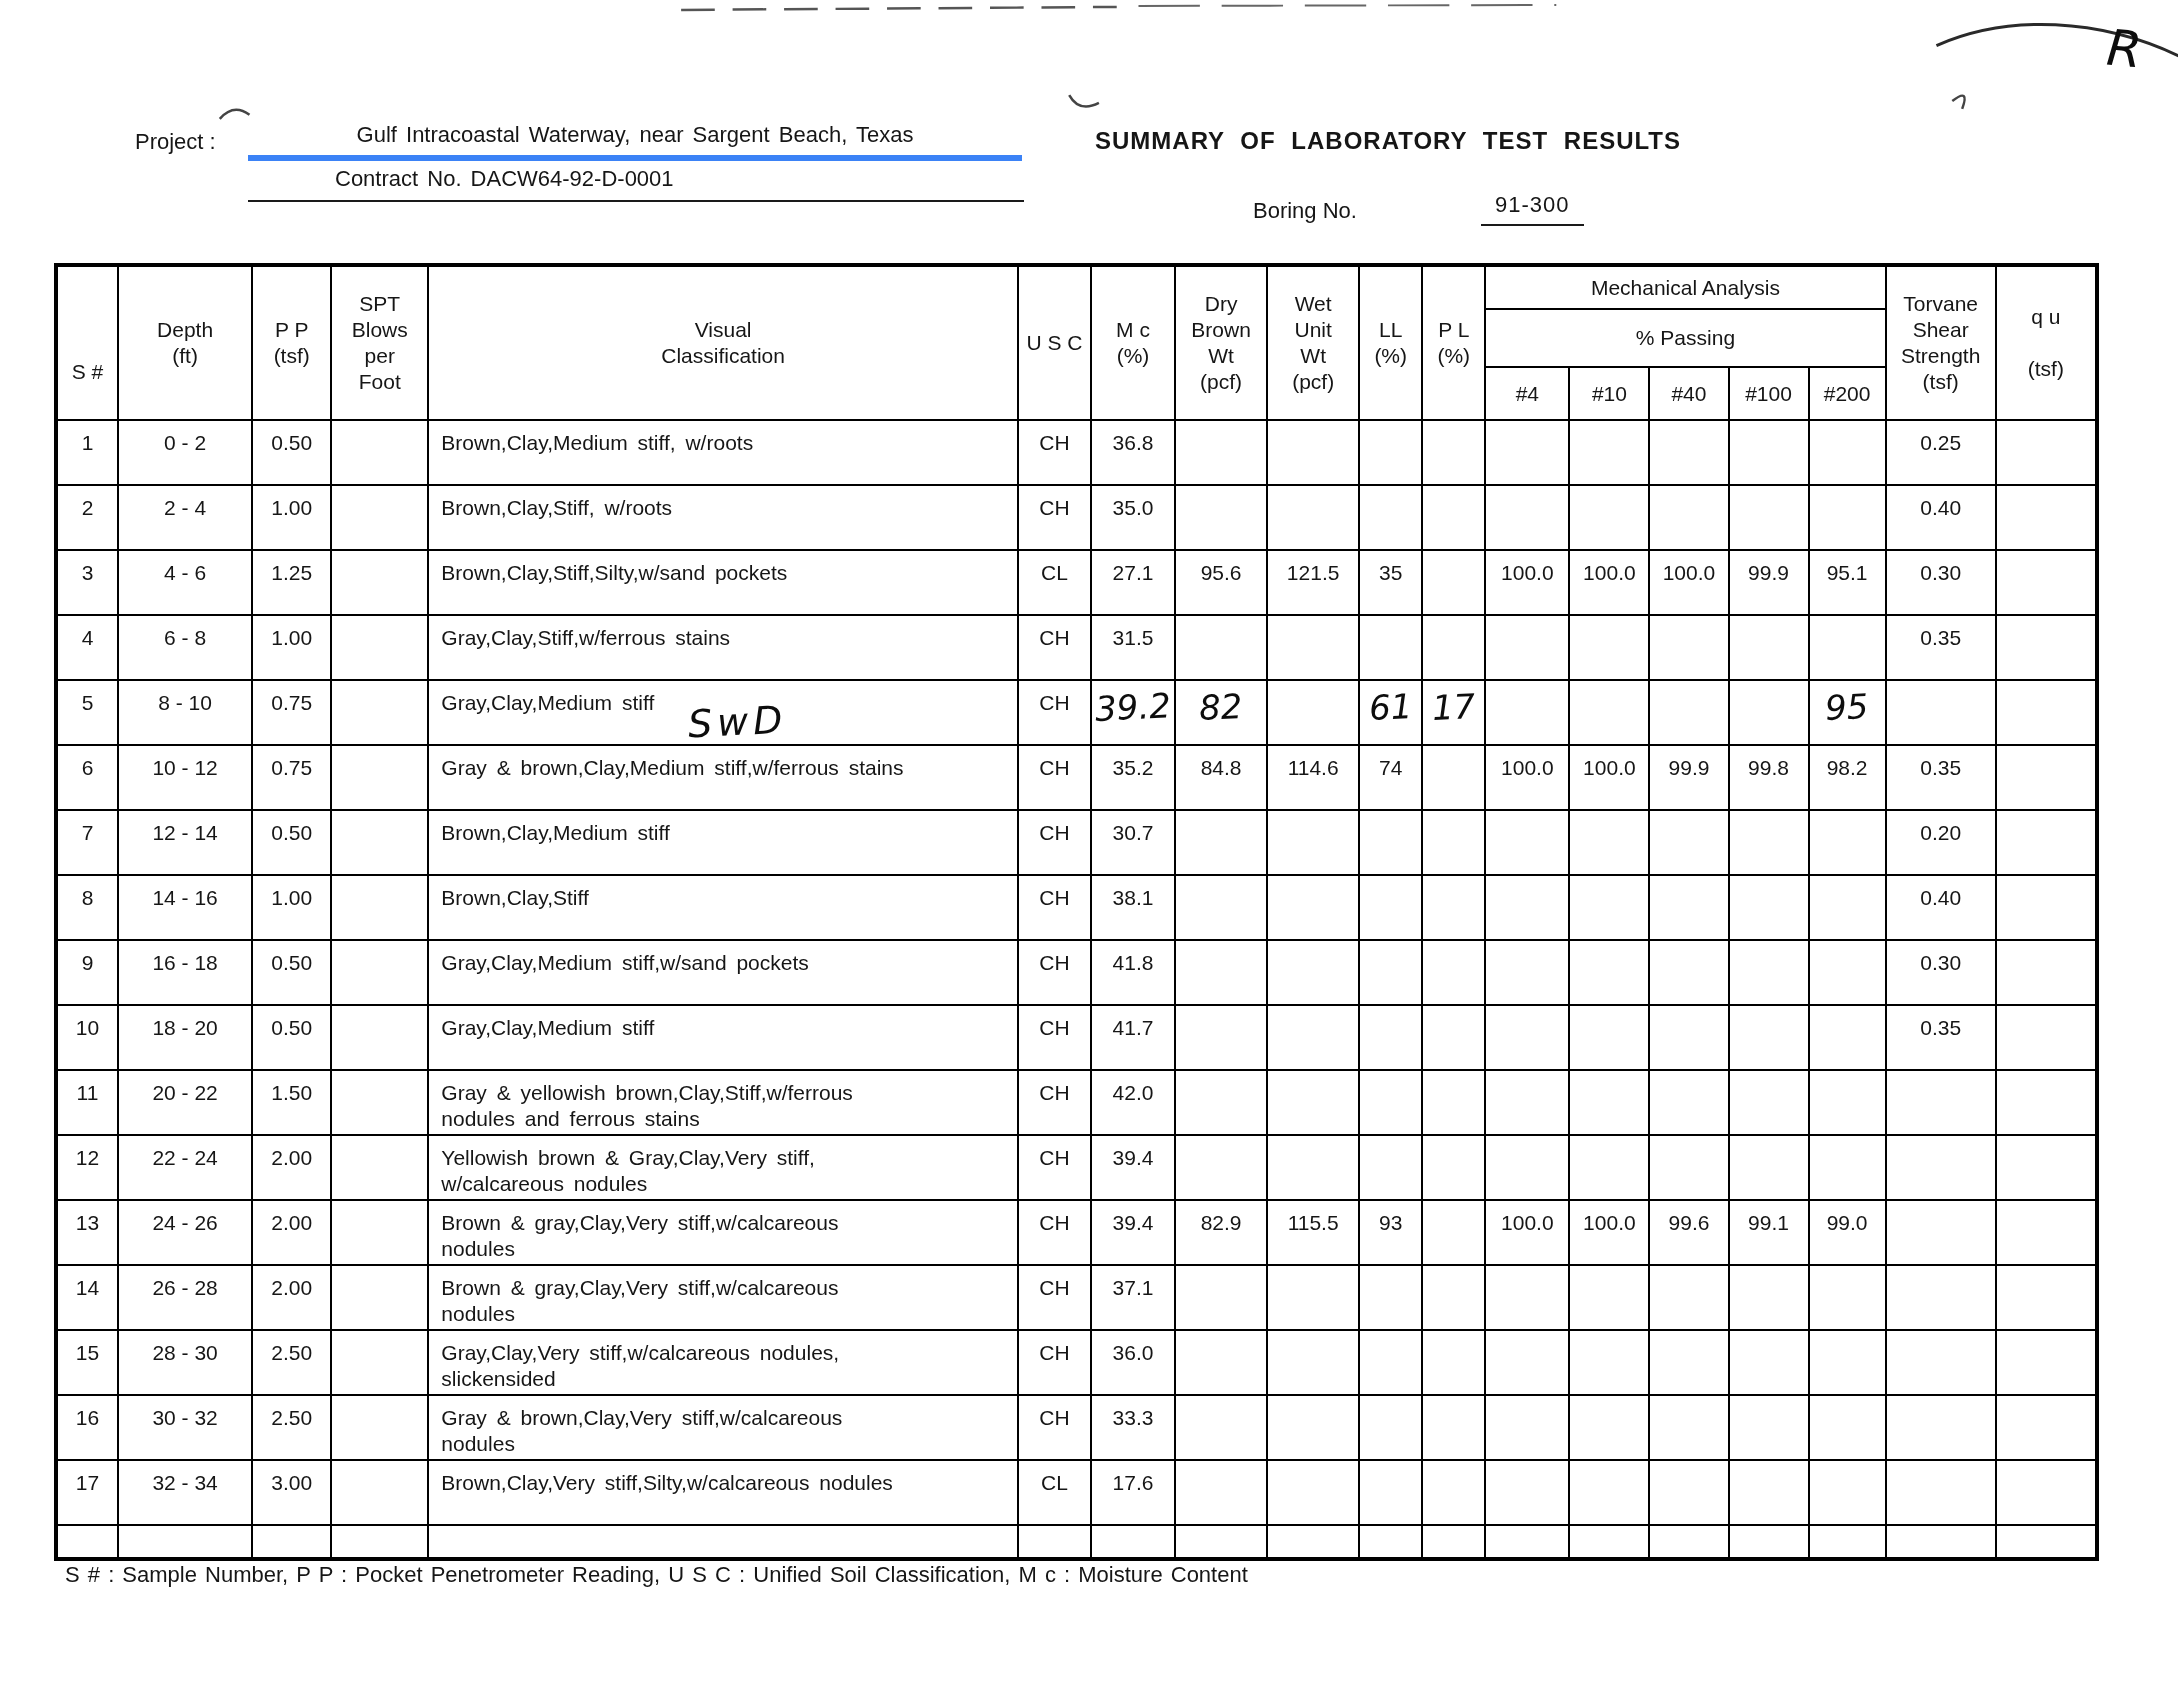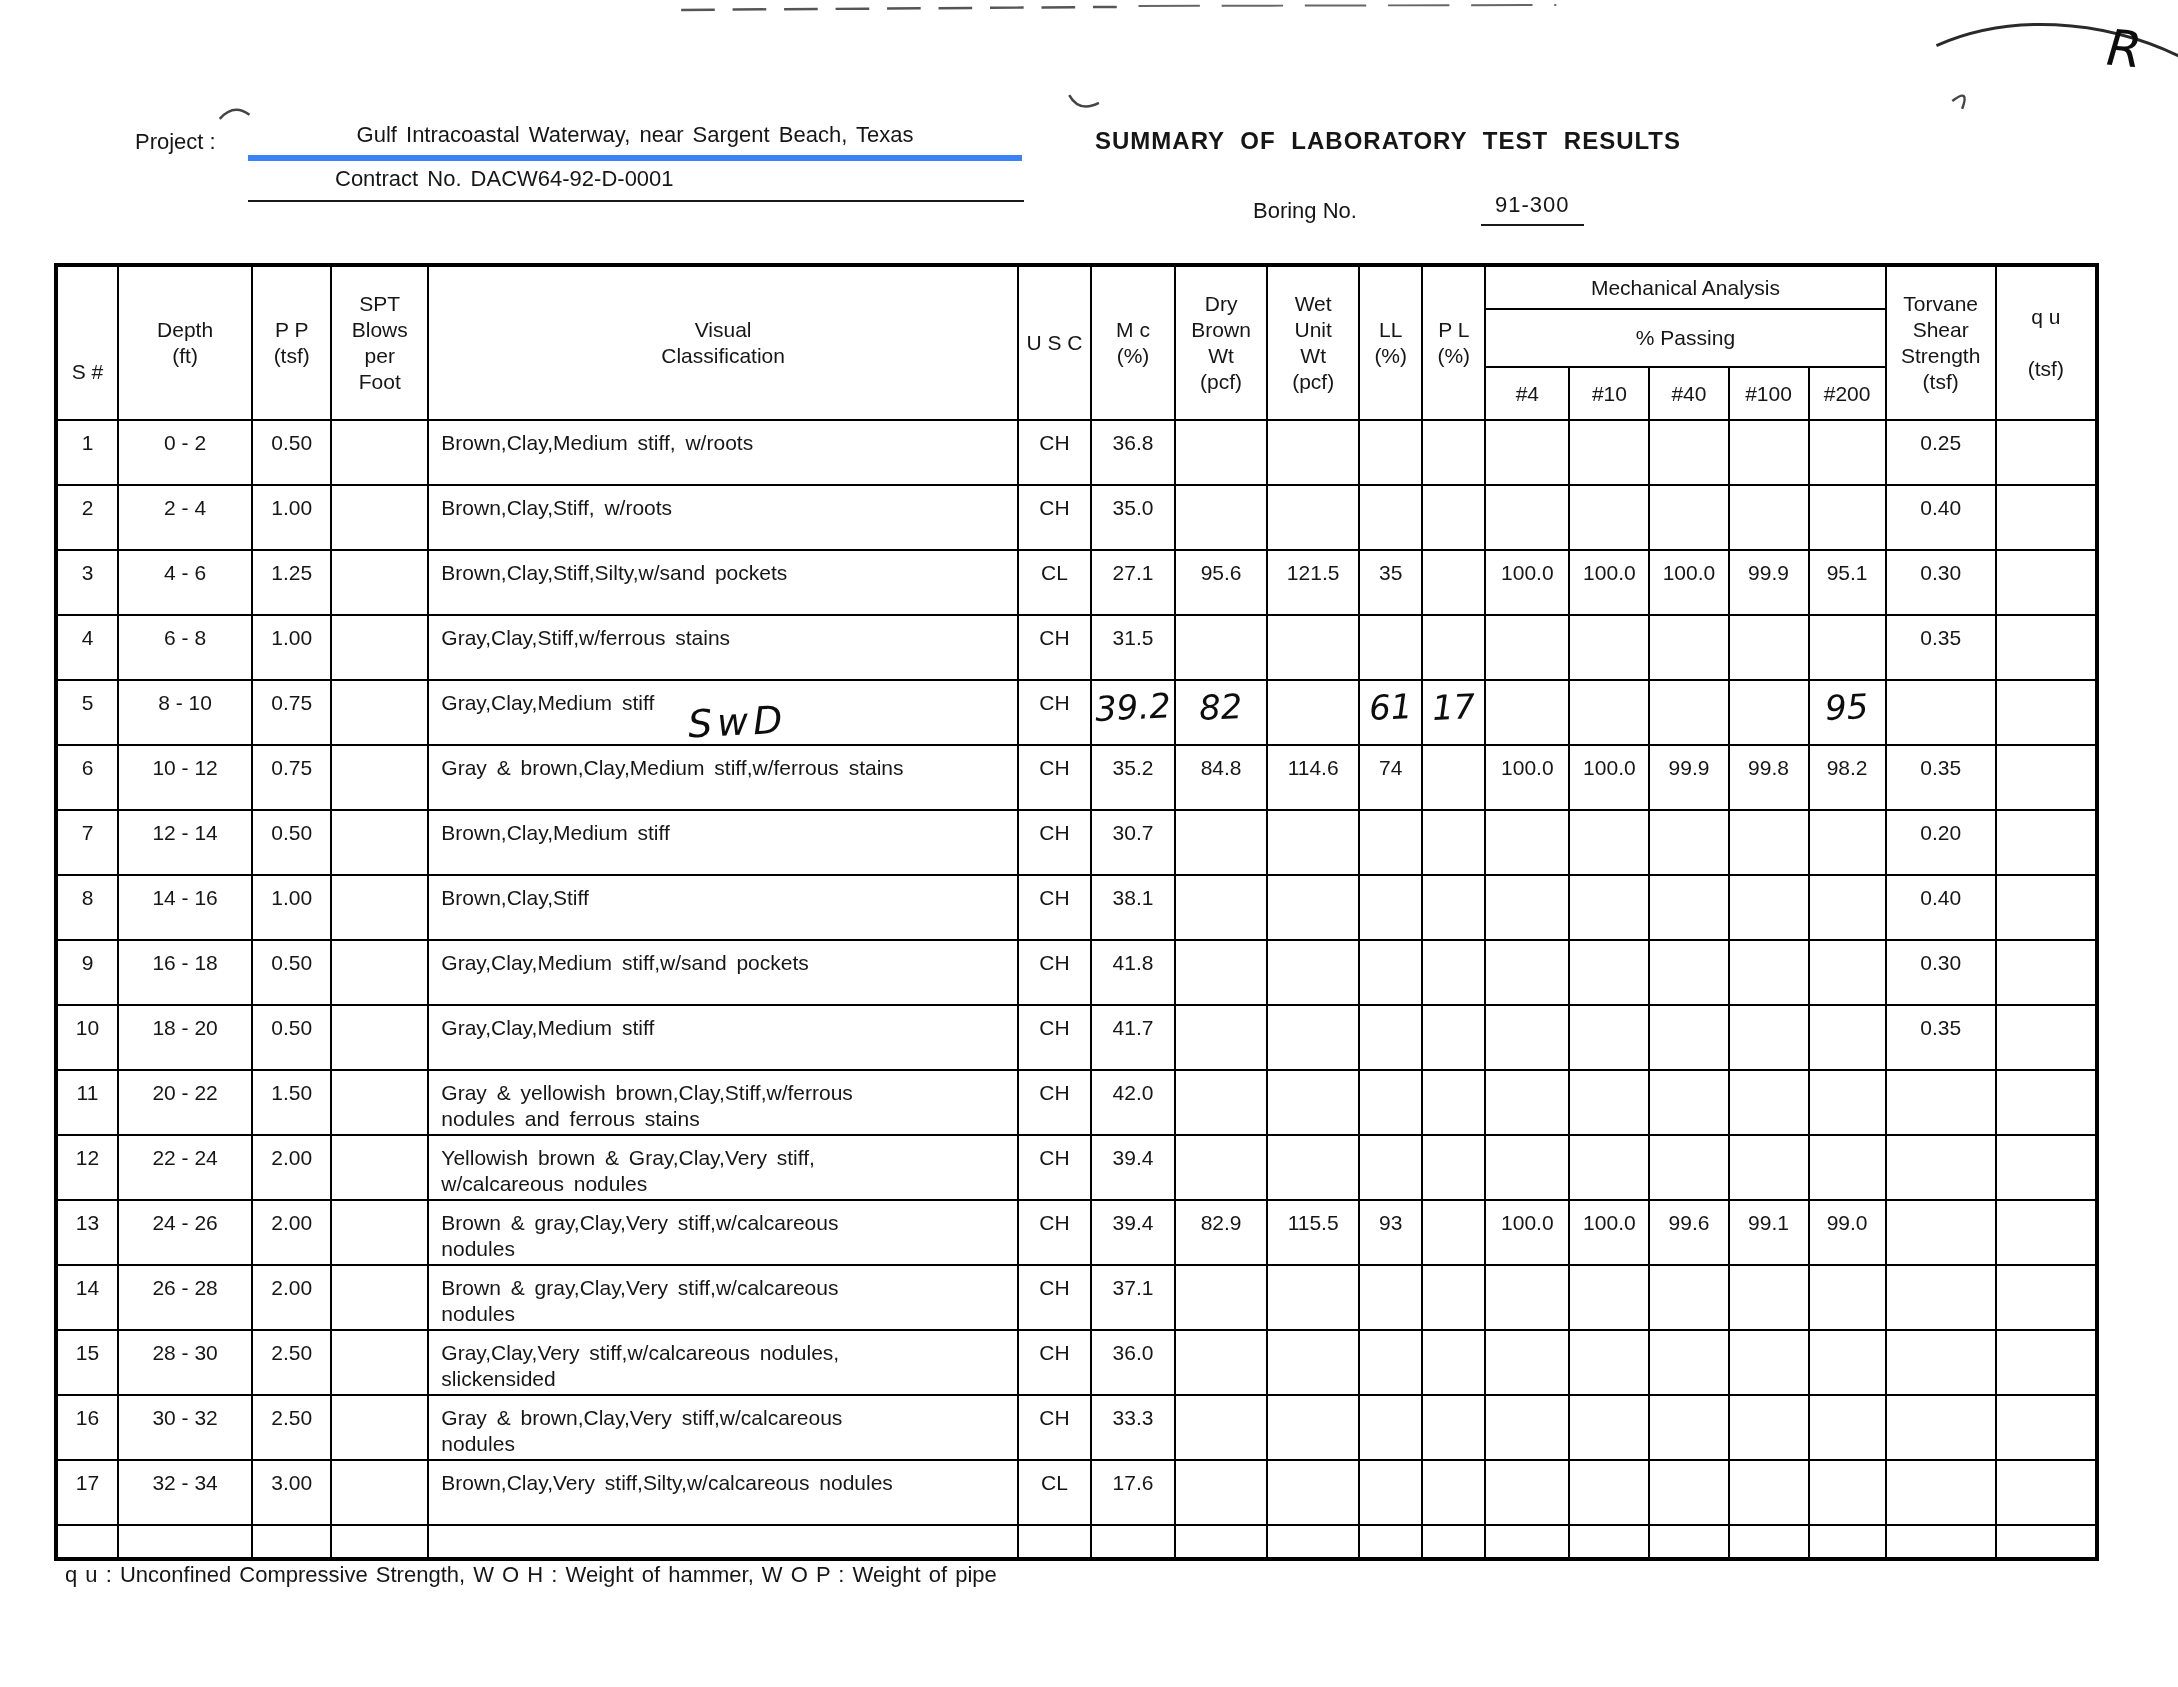--- a/index.html
+++ b/index.html
@@ -522,15 +522,15 @@
         <td class="c-p40"></td>
         <td class="c-p100"></td>
         <td class="c-p200"></td>
         <td class="c-torvane"></td>
         <td class="c-qu"></td>
       </tr>
     </tbody>
 </table>
 
 <div class="footnotes">
-  <div>q u : Unconfined Compressive Strength, W O H : Weight of hammer, W O P : Weight of pipe</div>
+  <div>S # : Sample Number, P P : Pocket Penetrometer Reading, U S C : Unified Soil Classification, M c : Moisture Content</div>
 </div>
 
 
 </body></html>

